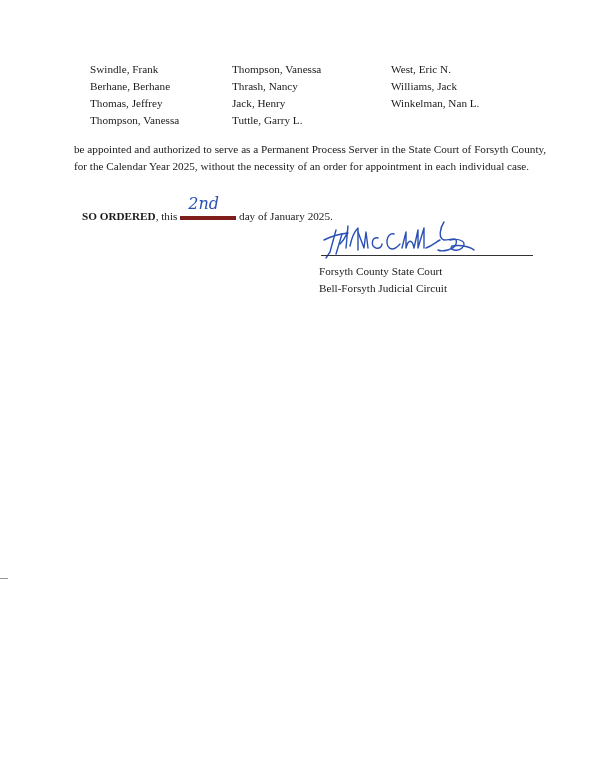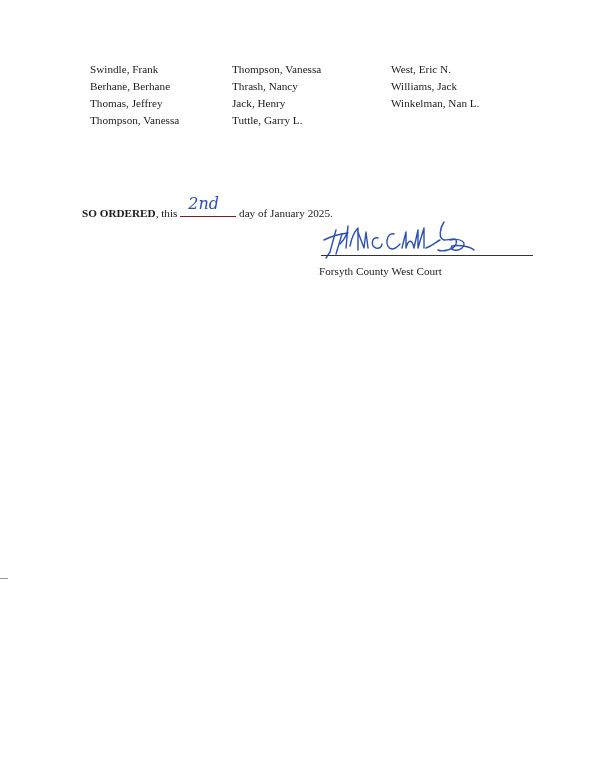--- a/index.html
+++ b/index.html
@@ -9,21 +9,21 @@
     .names { position: absolute; top: 61px; left: 74px; width: 460px; }
     .col { position: absolute; top: 0; }
     .col.c1 { left: 16px; }
     .col.c2 { left: 158px; }
     .col.c3 { left: 317px; }
     .name { height: 17px; line-height: 17px; white-space: nowrap; }
     .para { position: absolute; top: 141px; left: 74px; width: 480px; line-height: 17px; }
     .para div { white-space: nowrap; }
     .ordered { position: absolute; top: 204px; left: 82px; white-space: nowrap; line-height: 17px; }
     .ordered b { font-weight: bold; }
-    .blank { display: inline-block; width: 56px; border-bottom: 1px solid #7f1d1d; position: relative; height: 12px; vertical-align: baseline; text-align: center; }
+    .blank { display: inline-block; width: 56px; border-bottom: 4px solid #7f1d1d; position: relative; height: 12px; vertical-align: baseline; text-align: center; }
     .blank .hand { position: absolute; left: 8px; top: -9px; font-family: "DejaVu Serif", serif; font-style: italic;
                    font-size: 16px; color: #2a4fb5; }
     .sig-line { position: absolute; top: 255px; left: 321px; width: 212px; height: 1px; background: #333; }
     .sig-svg { position: absolute; top: 218px; left: 322px; }
     .signer { position: absolute; top: 263px; left: 319px; line-height: 17px; white-space: nowrap; }
     .mark { position: absolute; top: 578px; left: 0px; width: 8px; height: 1px; background: #999; }
   </style>
 </head>
 <body>
 
@@ -42,20 +42,24 @@
       <div class="name">Jack, Henry</div>
       <div class="name">Tuttle, Garry L.</div>
     </div>
     <div class="col c3">
       <div class="name">West, Eric N.</div>
       <div class="name">Williams, Jack</div>
       <div class="name">Winkelman, Nan L.</div>
     </div>
   </div>
 
+  <div class="para">
+    <div>be appointed and authorized to serve as a Permanent Process Server in the State Court of Forsyth County,</div>
+    <div>for the Calendar Year 2025, without the necessity of an order for appointment in each individual case.</div>
+  </div>
 
   <div class="ordered"><b>SO ORDERED</b><span>, this </span><span class="blank"><span class="hand">2nd</span></span><span> day of January 2025.</span></div>
 
   <svg class="sig-svg" width="175" height="42" viewBox="0 0 175 42">
     <g fill="none" stroke="#2a4fb5" stroke-width="1.4" stroke-linecap="round" stroke-linejoin="round">
       <path d="M2 22 C 10 18, 18 16, 26 15"></path>
       <path d="M14 12 L 8 34 L 4 40"></path>
       <path d="M20 16 L 14 36"></path>
       <path d="M18 26 C 24 20, 26 14, 26 8 L 24 30"></path>
       <path d="M28 28 C 30 18, 34 12, 36 10 L 36 32"></path>
@@ -64,17 +68,18 @@
       <path d="M72 16 C 64 14, 62 30, 70 31 C 74 31, 76 28, 78 26"></path>
       <path d="M80 30 L 84 14 L 84 30 C 86 22, 90 20, 92 30 L 96 12 L 96 30 L 102 10 L 102 30"></path>
       <path d="M104 30 C 110 28, 114 24, 118 22"></path>
       <path d="M122 4 C 118 10, 116 20, 122 22 C 130 22, 136 18, 134 26 C 132 32, 120 34, 116 32"></path>
       <path d="M128 22 C 138 20, 146 24, 140 30 C 136 34, 126 32, 130 28 C 140 26, 150 30, 152 32"></path>
     </g>
   </svg>
   <div class="sig-line"></div>
 
   <div class="signer">
-    <div>Forsyth County West Court</div>
+    <div>Forsyth County State Court</div>
+    <div>Bell-Forsyth Judicial Circuit</div>
   </div>
 
   <div class="mark"></div>
 </div>
 
 </body></html>

